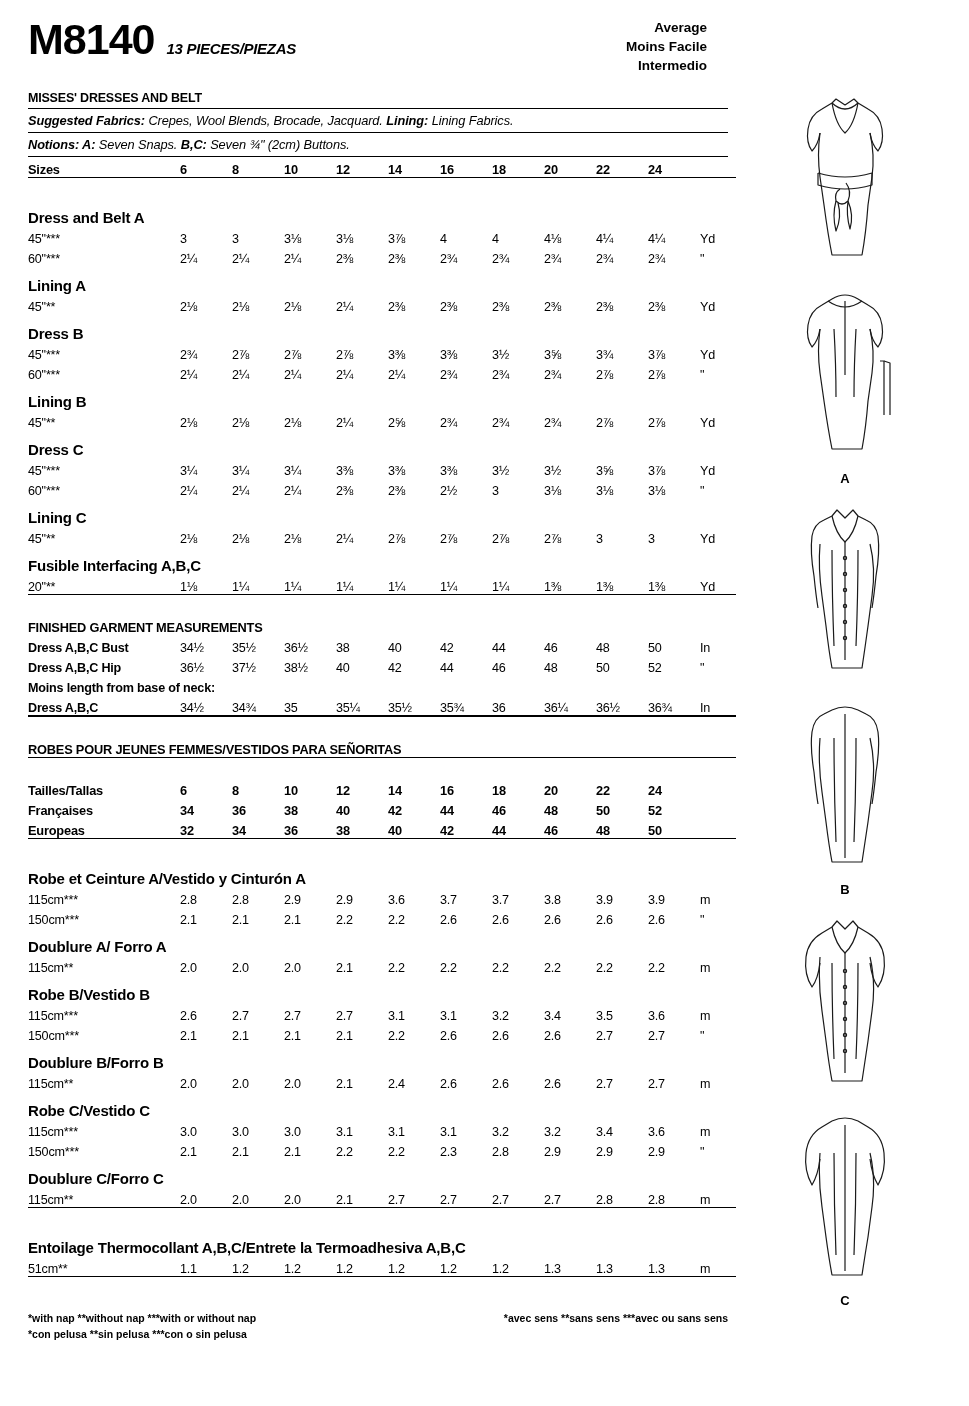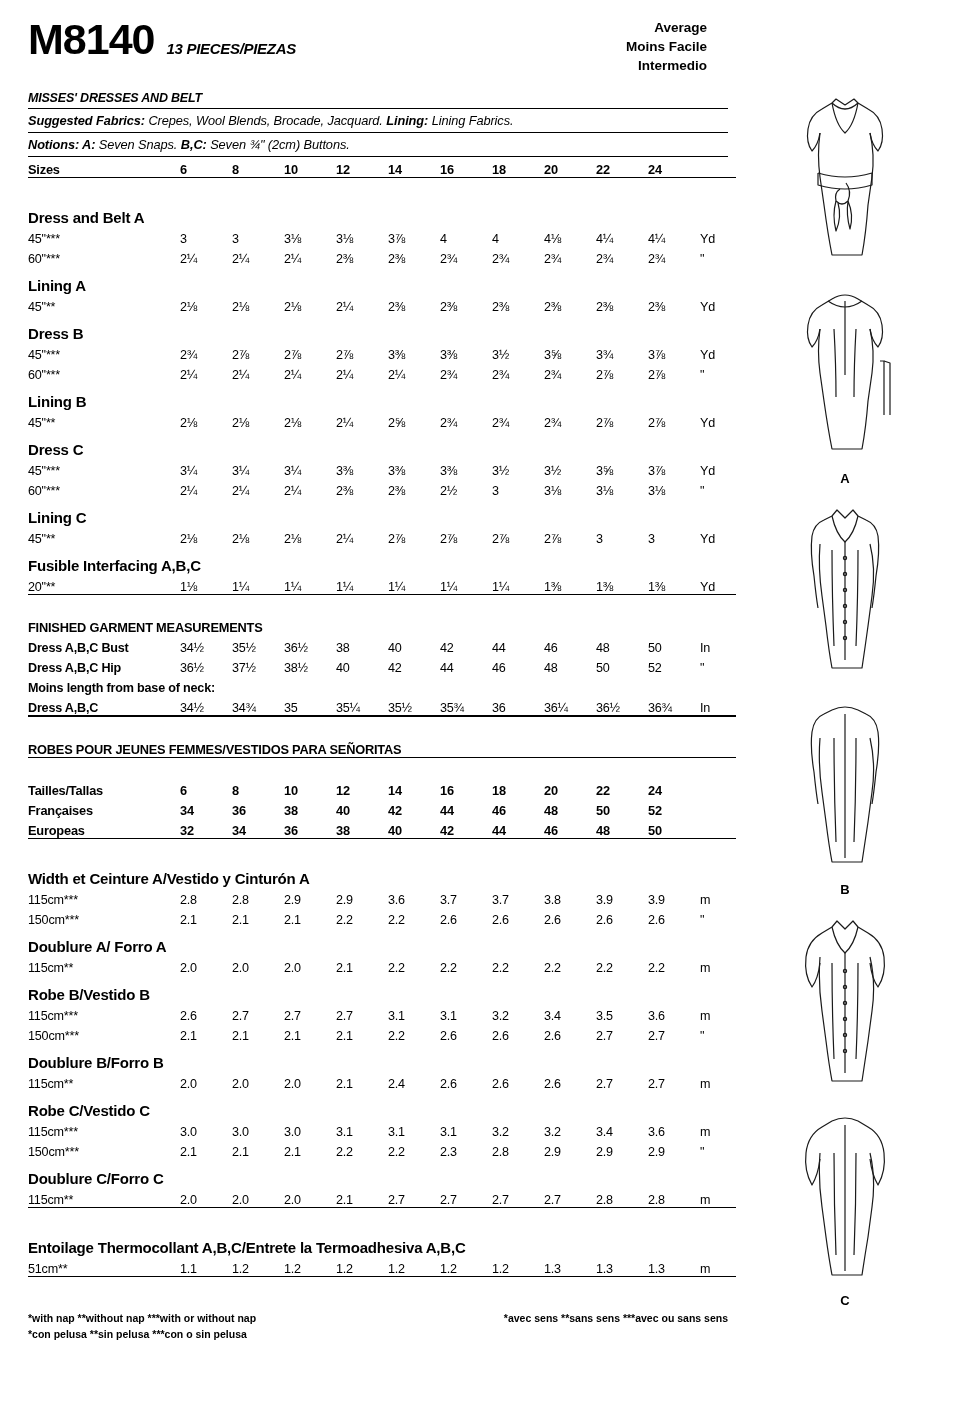--- a/index.html
+++ b/index.html
@@ -66,21 +66,20 @@
     flex: 0 0 218px;
     padding-left: 8px;
     padding-top: 10px;
   }
   
   .section-title {
     font-size: 12.5px;
     font-weight: bold;
     letter-spacing: -0.2px;
     margin: 16px 0 3px 0;
-    font-style: italic;
   }
   .rule {
     border-top: 1px solid #000;
     height: 0;
   }
   .info-line {
     font-size: 12.8px;
     padding: 4px 0 4px 0;
     letter-spacing: -0.1px;
     font-style: italic;
@@ -485,21 +484,21 @@
           <td class="num">46</td>
           <td class="num">48</td>
           <td class="num">50</td>
           <td class="unit"></td>
         </tr>
         <tr class="line-row">
               <td colspan="12"></td>
             </tr>
 
         <tr class="grp">
-          <td colspan="12">Width et Ceinture A/Vestido y Cinturón A</td>
+          <td colspan="12">Robe et Ceinture A/Vestido y Cinturón A</td>
         </tr>
         <tr>
           <td class="label">115cm***</td>
           <td class="num">2.8</td>
           <td class="num">2.8</td>
           <td class="num">2.9</td>
           <td class="num">2.9</td>
           <td class="num">3.6</td>
           <td class="num">3.7</td>
           <td class="num">3.7</td>

